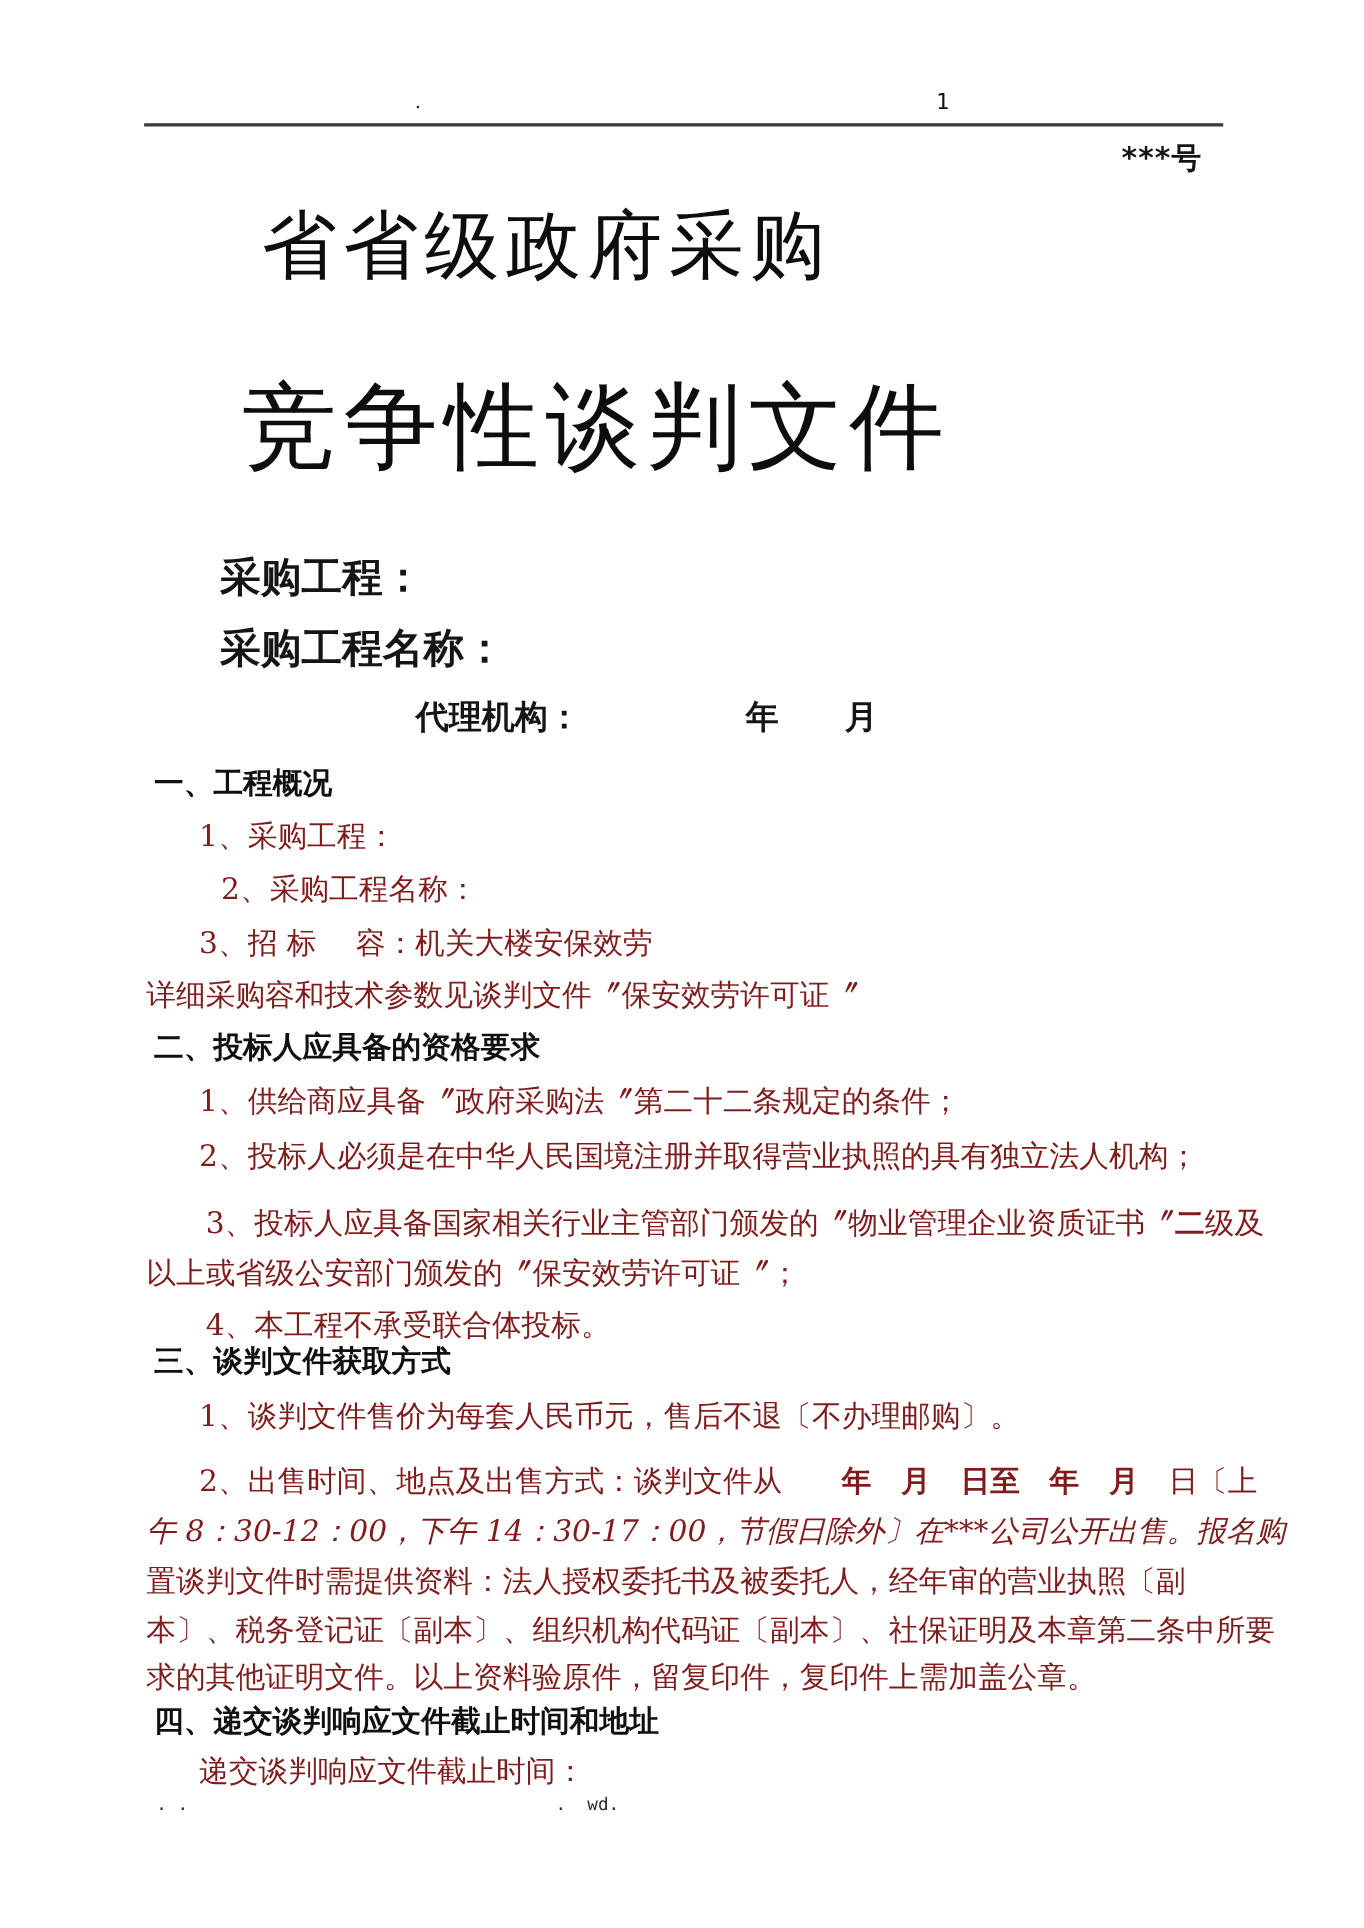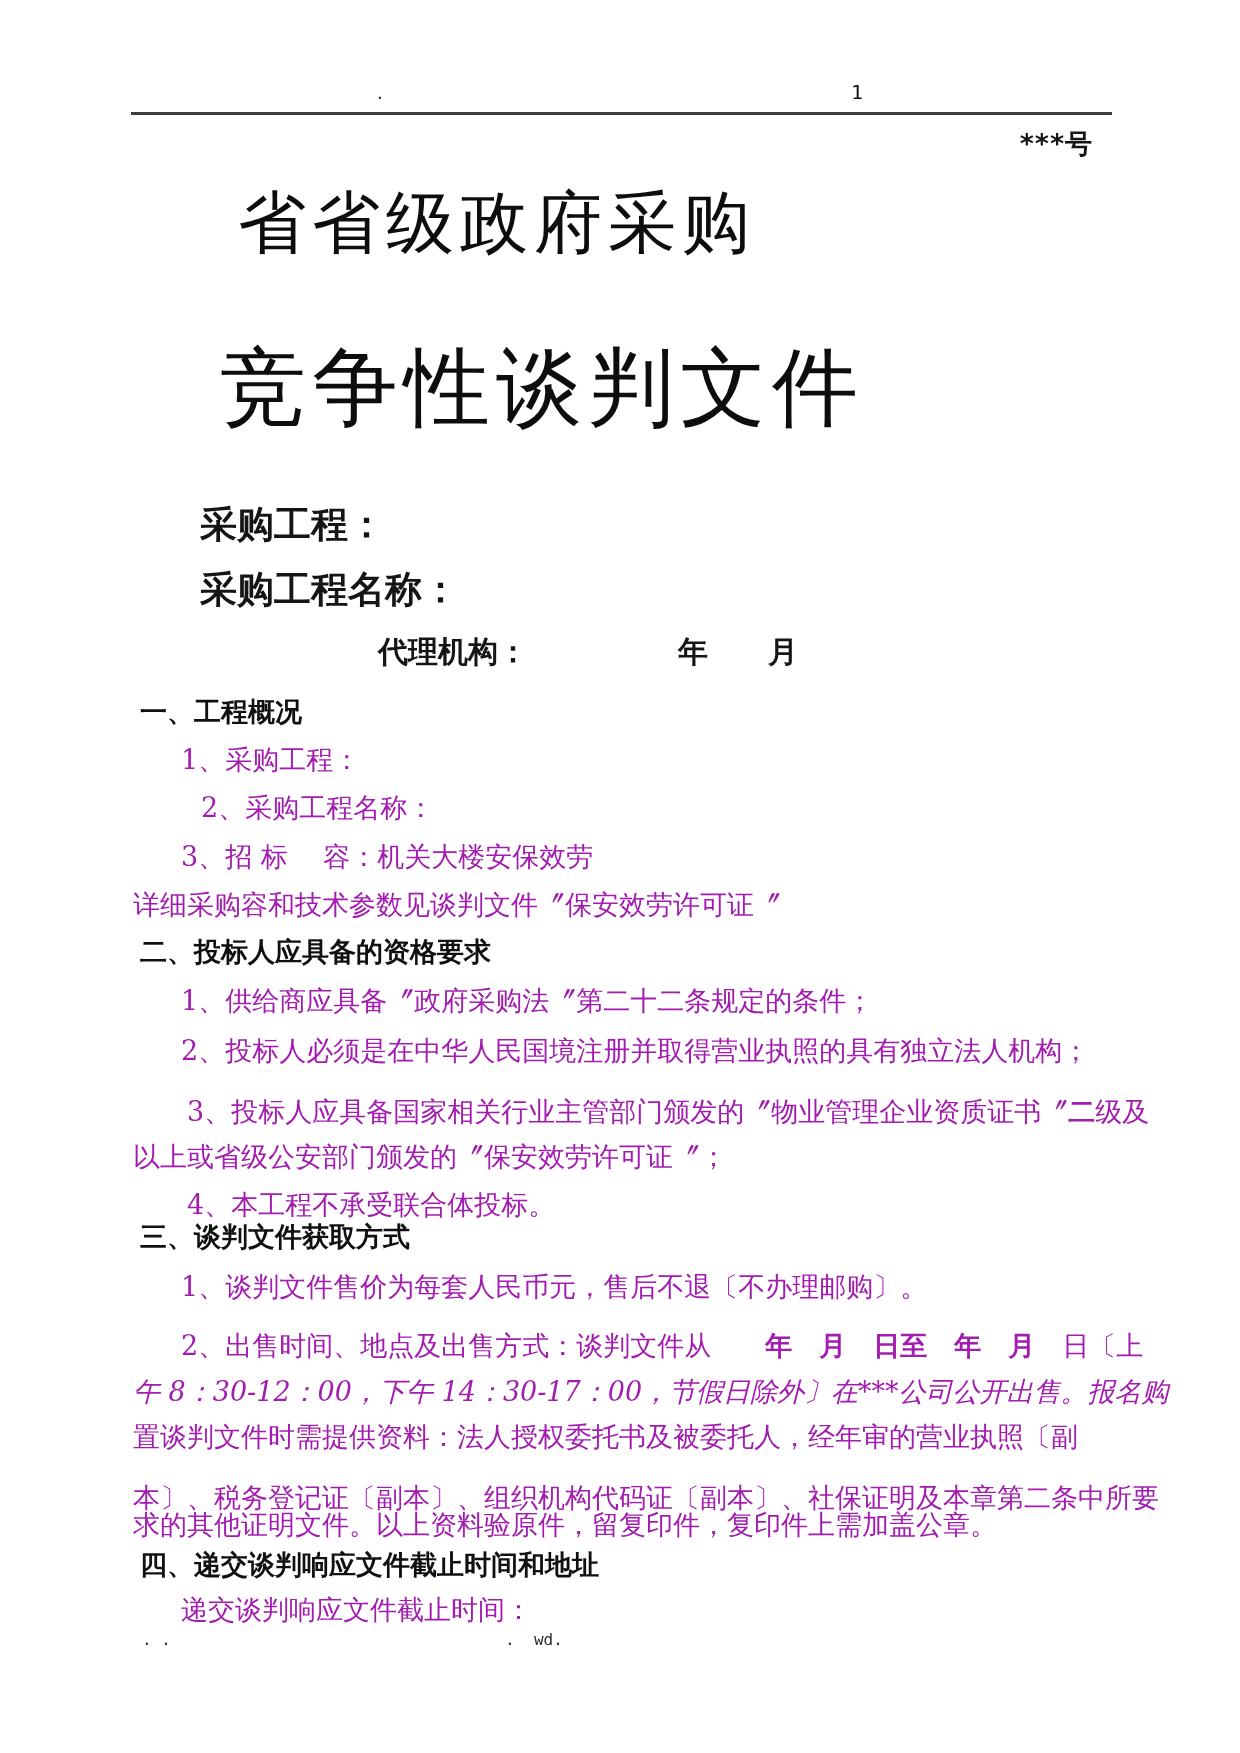--- a/index.html
+++ b/index.html
@@ -47,21 +47,21 @@
   }
   
   .bh {
     position:absolute; left:140px;
     font-size:27px; font-weight:bold; white-space:pre;
     font-family:"DejaVu Sans","Liberation Sans",sans-serif;
     color:#101010;
   }
   .bl {
     position:absolute; left:133px;
-    font-size:27px; white-space:pre; color:#a21caf;
+    font-size:27px; white-space:pre; color:#7f1d1d;
   }
   .ind  { left:181px; }
   .ind2 { left:187px; }
   .bold-seg {
     font-weight:bold;
     font-family:"DejaVu Sans","Liberation Sans",sans-serif;
   }
   
   .ftr-left, .ftr-center {
     position:absolute; top:1630px;
@@ -99,21 +99,21 @@
   <div class="bl ind" style="top:1033px;">2、投标人必须是在中华人民国境注册并取得营业执照的具有独立法人机构；</div>
   <div class="bl ind2" style="top:1094px;"><span>3、投标人应具备国家相关行业主管部门颁发的〞物业管理企业资质证书〞</span><span class="bold-seg">二</span><span>级及</span></div>
   <div class="bl" style="top:1139px;">以上或省级公安部门颁发的〞保安效劳许可证〞；</div>
   <div class="bl ind2" style="top:1187px;">4、本工程不承受联合体投标。</div>
 
   <div class="bh" style="top:1219px;">三、谈判文件获取方式</div>
   <div class="bl ind" style="top:1269px;">1、谈判文件售价为每套人民币元，售后不退〔不办理邮购〕。</div>
   <div class="bl ind" style="top:1328px;"><span>2、出售时间、地点及出售方式：谈判文件从　　</span><span class="bold-seg">年　月　日至　年　月</span><span>　日〔上</span></div>
   <div class="bl" style="top:1374px;font-style:italic;">午 8：30-12：00，下午 14：30-17：00，节假日除外〕在***公司公开出售。报名购</div>
   <div class="bl" style="top:1419px;">置谈判文件时需提供资料：法人授权委托书及被委托人，经年审的营业执照〔副</div>
-  <div class="bl" style="top:1464px;margin-top:16px;">本〕、税务登记证〔副本〕、组织机构代码证〔副本〕、社保证明及本章第二条中所要</div>
+  <div class="bl" style="top:1464px;">本〕、税务登记证〔副本〕、组织机构代码证〔副本〕、社保证明及本章第二条中所要</div>
   <div class="bl" style="top:1507px;">求的其他证明文件。以上资料验原件，留复印件，复印件上需加盖公章。</div>
 
   <div class="bh" style="top:1547px;">四、递交谈判响应文件截止时间和地址</div>
   <div class="bl ind" style="top:1592px;">递交谈判响应文件截止时间：</div>
 
   <div class="ftr-left">. .</div>
   <div class="ftr-center">.  wd.</div>
 
 </div>
 

